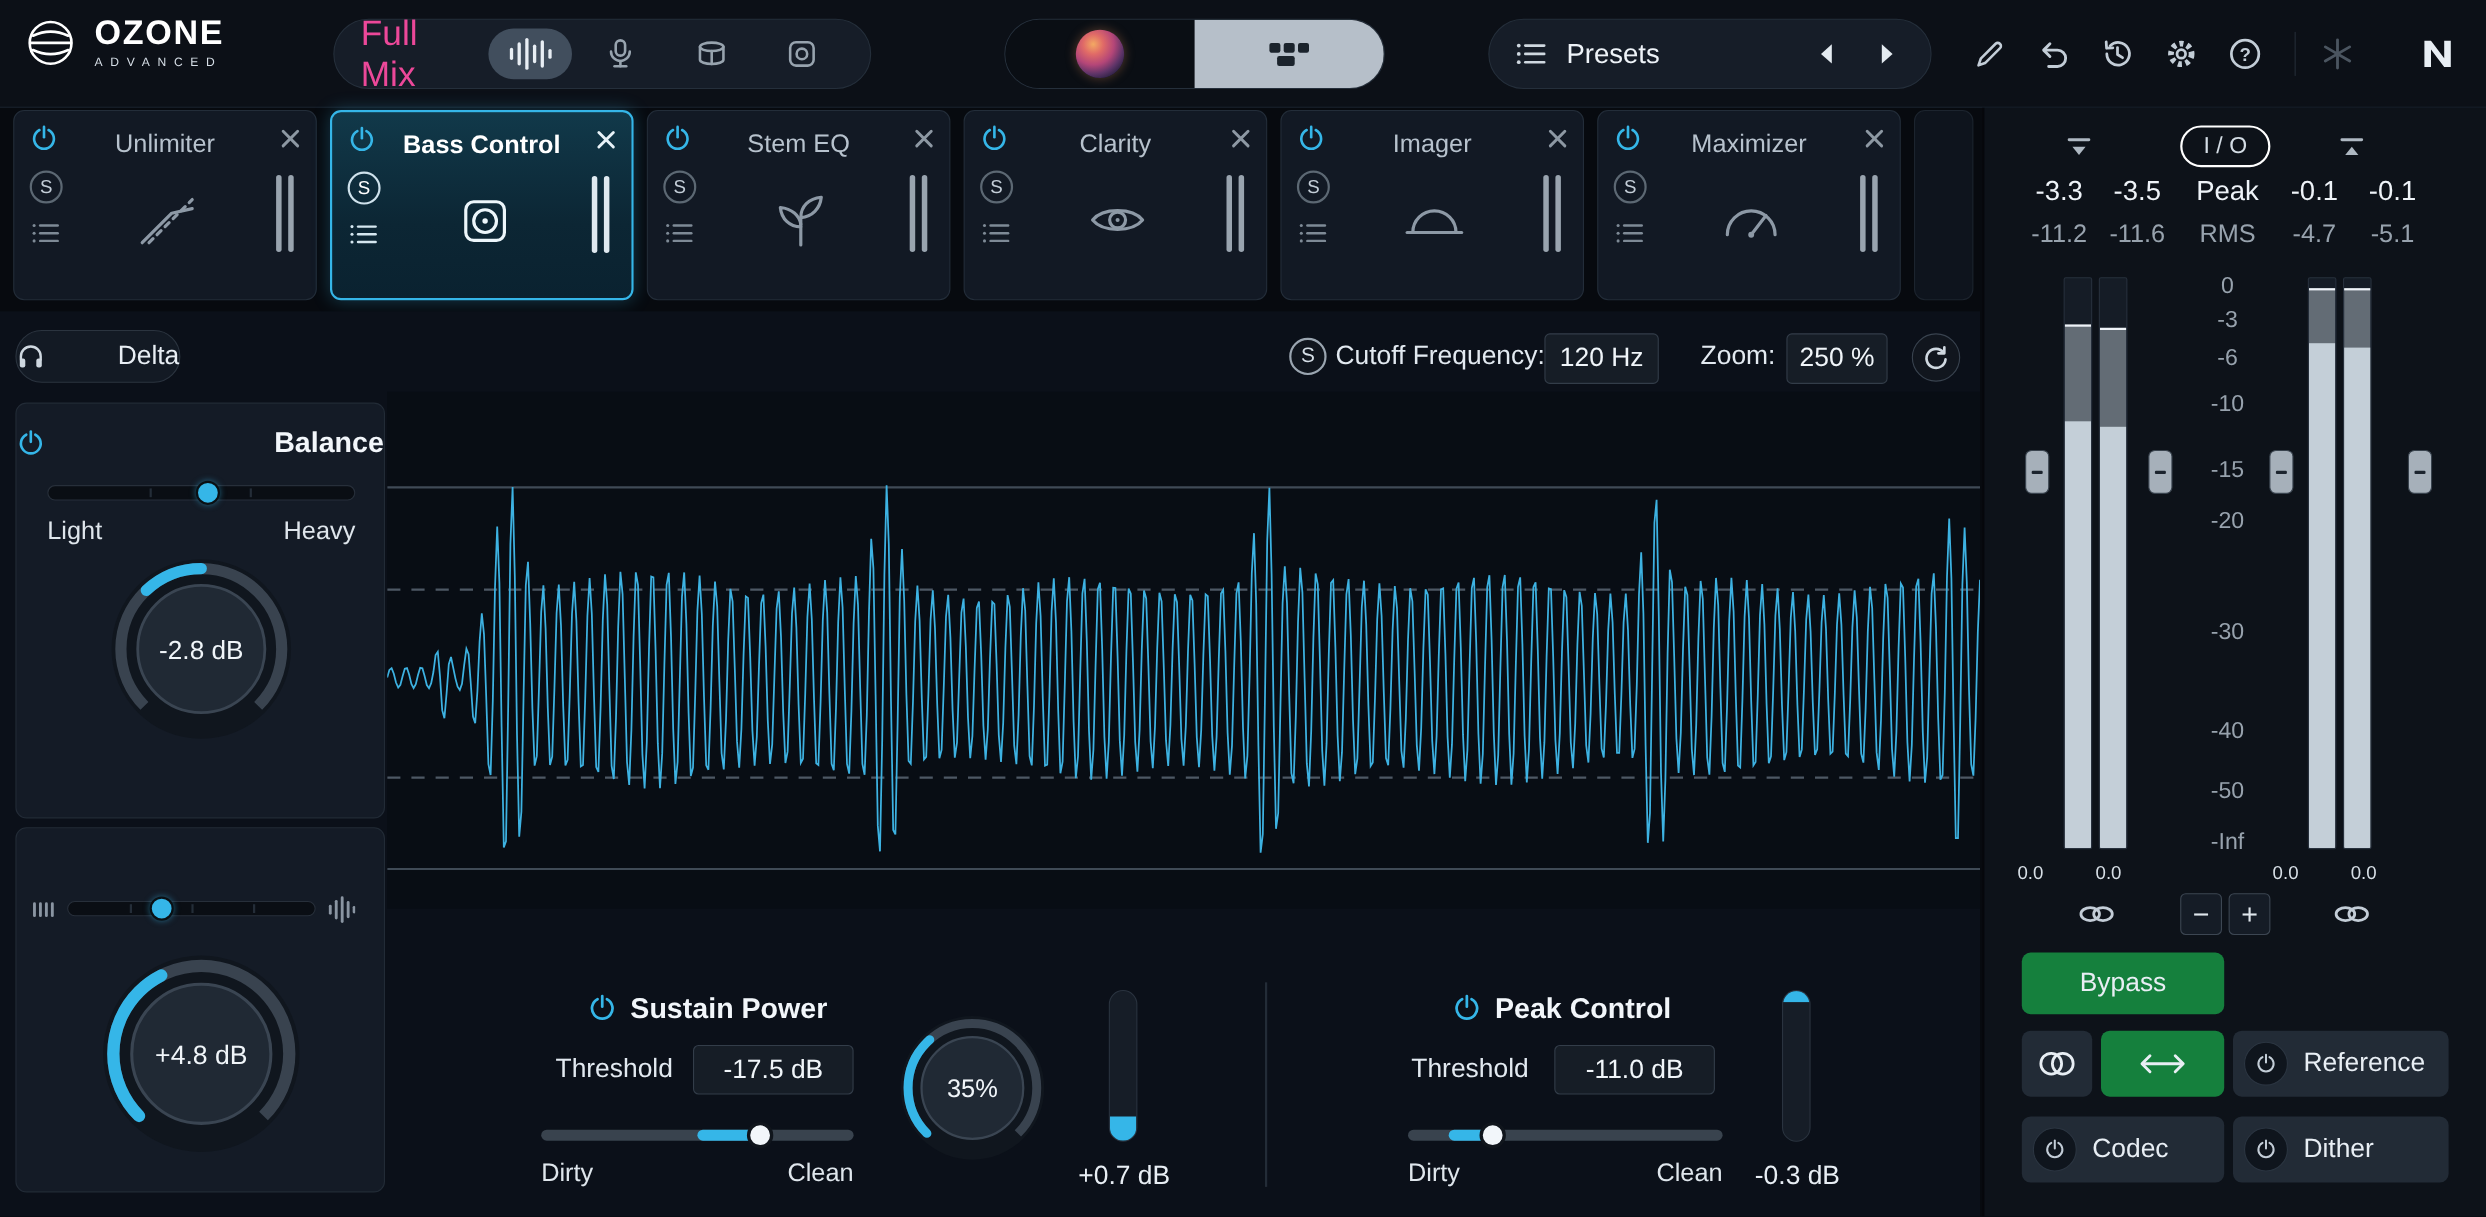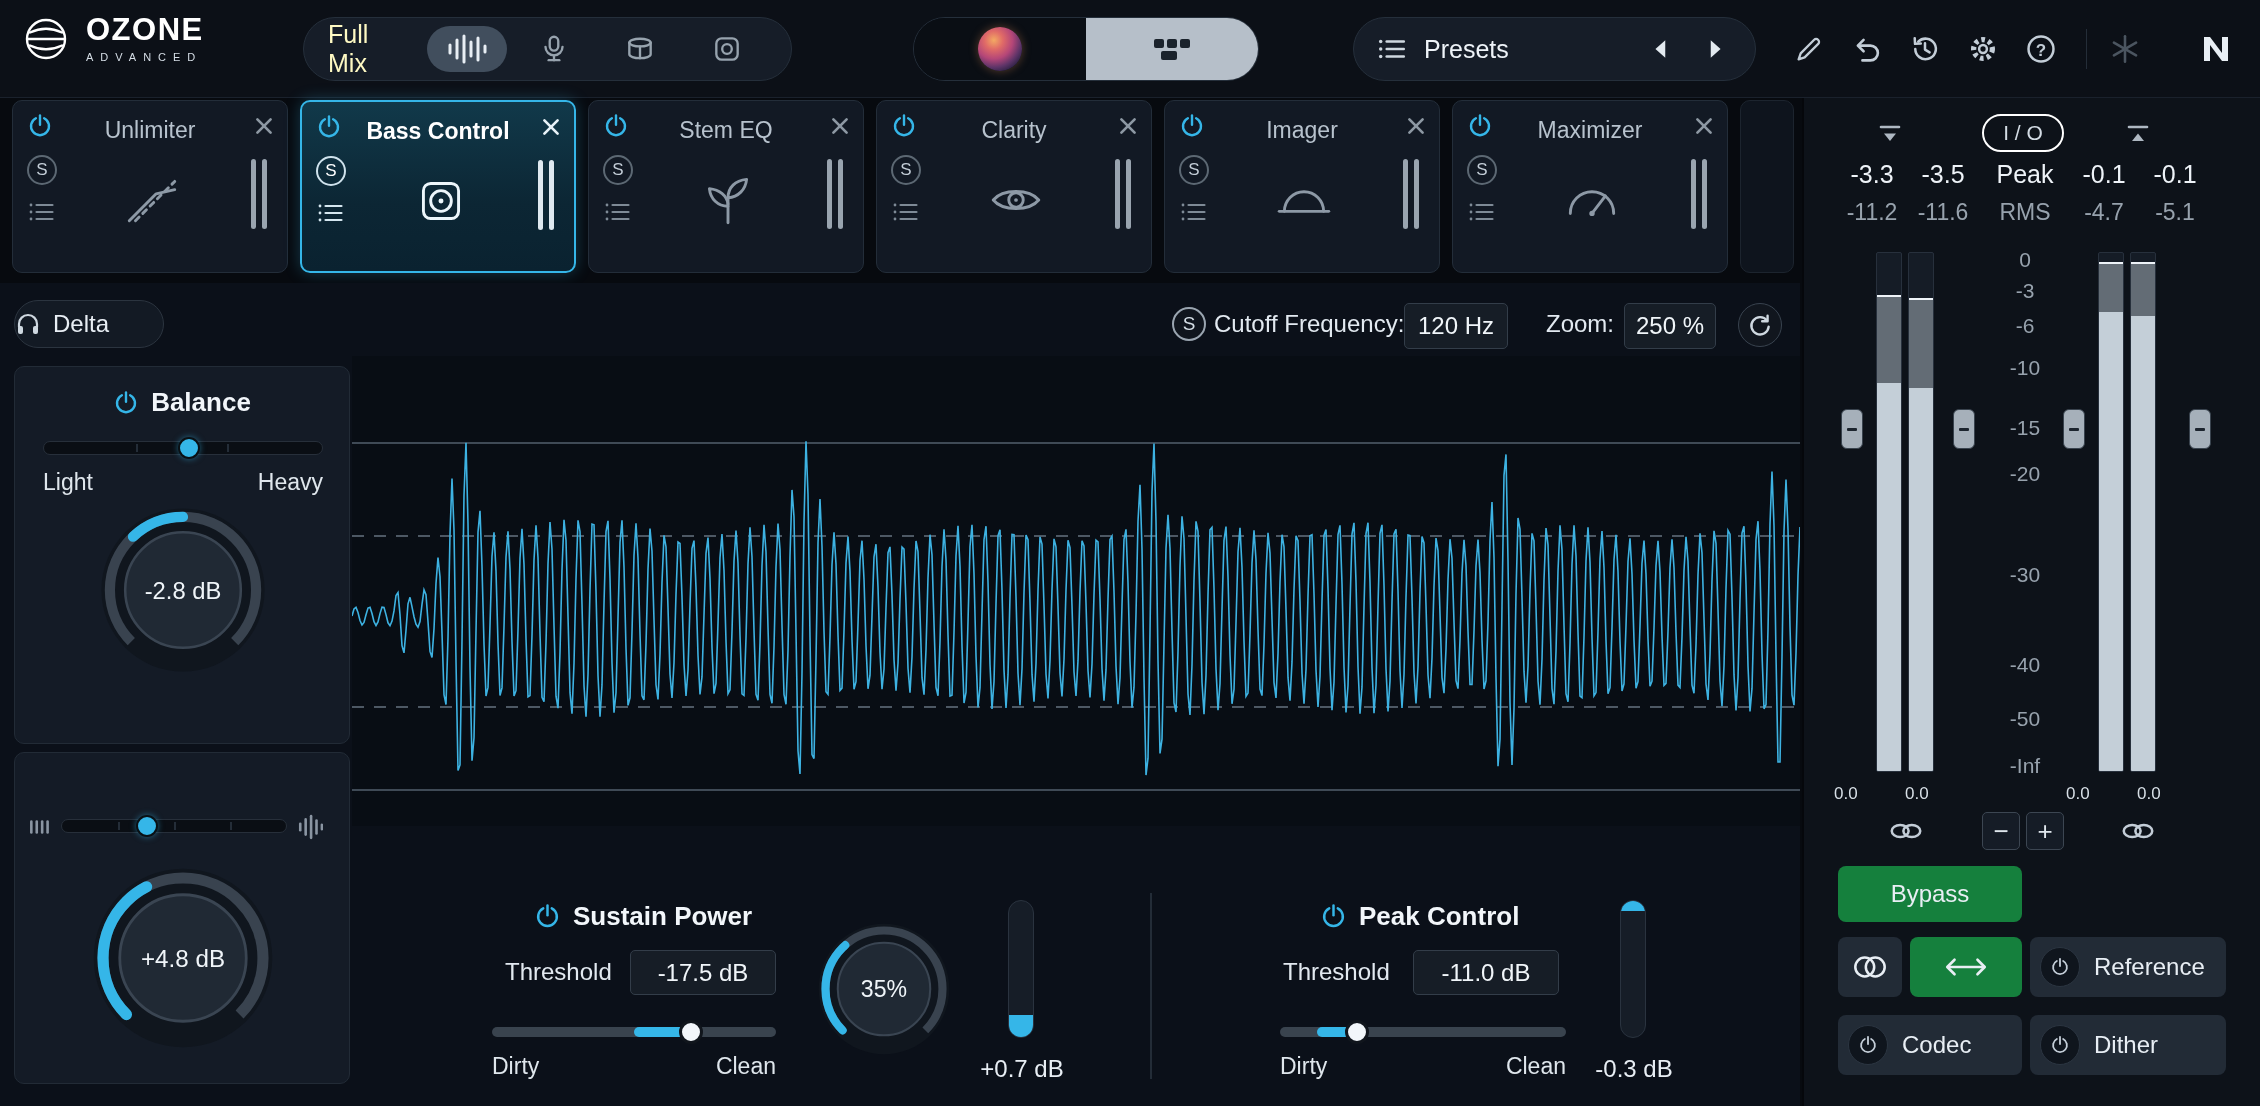--- a/index.html
+++ b/index.html
@@ -9,21 +9,21 @@
 .abs{position:absolute}
 .icon *{stroke:currentColor;fill:none;stroke-width:var(--sw,2.4);stroke-linecap:round;stroke-linejoin:round}
 .icon .f{fill:currentColor;stroke:none}
 
 .topbar{left:0;top:0;width:2260px;height:98px;background:#0c1017;border-bottom:1px solid #1a212c}
 .brand-block{left:22px;top:14px;display:flex;align-items:center;gap:16px}
 .brand-name{font-size:31px;font-weight:700;letter-spacing:1.5px;color:#fff;line-height:1}
 .brand-sub{font-size:11px;letter-spacing:7px;color:#d6dee6;margin-top:6px}
 .pill{background:#161d28;border:1px solid #252f3b;border-radius:32px;display:flex;align-items:center}
 .stem-pill{left:303px;top:17px;width:489px;height:64px;padding:0 24px}
-.stem-label{font-size:25px;color:#fef9c3;margin-right:10px}
+.stem-label{font-size:32px;color:#ec4899;margin-right:10px}
 .stem-slot{width:84px;height:46px;border-radius:23px;display:flex;align-items:center;justify-content:center;color:#97a3ae;margin-left:6px}
 .stem-slot.sel{background:#414e5d;color:#e8eef4}
 .view-toggle{left:913px;top:17px;width:346px;height:64px;border-radius:32px;overflow:hidden;display:flex;border:1px solid #252f3b}
 .view-half{width:173px;height:100%;display:flex;align-items:center;justify-content:center}
 .view-left{background:#0a0e14}
 .view-right{background:#b6bfc9;color:#1b232c}
 .sphere{width:44px;height:44px;border-radius:50%;background:radial-gradient(circle at 36% 30%,#f3a963 0%,#e06a67 22%,#b44678 45%,#5e3468 65%,#1c1c38 85%,#0c0e1c 100%);box-shadow:0 0 10px rgba(240,150,90,.35)}
 .presets-pill{left:1353px;top:17px;width:403px;height:64px;padding:0 24px;gap:18px}
 .presets-label{font-size:25px;color:#eef3f8;flex:1}
 .nav-arrow{width:34px;height:34px;display:flex;align-items:center;justify-content:center;color:#e3eaf0}
@@ -42,21 +42,21 @@
 .mod-menu{position:absolute;left:15px;top:100px;width:27px;height:22px;color:#7e8a96}
 .selected .mod-menu{color:#d5e7f0}
 .mod-icon{position:absolute;left:108px;top:68px;width:62px;height:62px;color:#8d99a6}
 .selected .mod-icon{color:#ecf6fb}
 .mod-meters{position:absolute;right:20px;top:58px;display:flex;gap:6px}
 .mod-meters i{display:block;width:5px;height:70px;background:#99a4af;border-radius:3px}
 .selected .mod-meters i{background:#dfe9f0}
 .empty-slot{left:1740px;top:100px;width:54px;height:173px;background:#0e141d;border:1px solid #1c242e;border-radius:10px}
 
 .main-panel{left:0;top:283px;width:1800px;height:823px;background:#0b1019}
-.delta-pill{left:14px;top:17px;width:150px;height:48px;border-radius:24px;background:#131a24;border:1px solid #2b343f;display:flex;align-items:center;justify-content:flex-start;gap:12px;font-size:24px;color:#e8eef4}
+.delta-pill{left:14px;top:17px;width:150px;height:48px;border-radius:24px;background:#131a24;border:1px solid #2b343f;display:flex;align-items:center;justify-content:space-between;gap:12px;font-size:24px;color:#e8eef4}
 .solo-badge{width:34px;height:34px;border:2px solid #9aa5b0;border-radius:50%;display:flex;align-items:center;justify-content:center;font-size:19px;color:#d5dee6;background:#10151d}
 .row-label{font-size:24px;color:#e2e9f0;line-height:46px;white-space:nowrap}
 .valbox{background:#161d26;border:1px solid #333d49;border-radius:5px;color:#f0f5f9;font-size:24px;display:flex;align-items:center;justify-content:center}
 .reset-circ{width:44px;height:44px;border-radius:50%;border:1px solid #39434f;background:#11161e;display:flex;align-items:center;justify-content:center;color:#cfd8e0}
 .side-card{left:14px;width:336px;background:#141b26;border:1px solid #222b36;border-radius:10px}
 .sect-head{display:flex;align-items:center;gap:12px;font-size:26px;font-weight:700;color:#f2f6fa;white-space:nowrap}
 .trk{position:absolute;background:#0a0e14;border:1px solid #272f3a;border-radius:8px;height:14px}
 .trk .tick{position:absolute;top:2px;bottom:2px;width:2px;background:#242d38}
 .dot{position:absolute;top:50%;transform:translate(-50%,-50%);width:22px;height:22px;border-radius:50%;background:var(--accent);border:2px solid #0a1014;box-shadow:0 0 6px rgba(53,182,232,.5)}
 .minmax{position:absolute;display:flex;justify-content:space-between;font-size:23px;color:#dfe6ec}
@@ -441,21 +441,21 @@
   <span class="abs row-label" style="left:1546px;top:18px">Zoom:</span>
   <div class="abs valbox" style="left:1624px;top:20px;width:92px;height:46px">250 %</div>
   <div class="abs reset-circ" style="left:1738px;top:20px">
     <svg class="icon" viewBox="0 0 24 24" width="26" height="26" style="--sw:2.2">
       <path d="M18.5,8 A8,8 0 1,0 20,13.5"></path>
         <path d="M19,3.5 v5 h-5"></path>
     </svg>
   </div>
 
   <div class="abs side-card" style="top:83px;height:378px">
-    <div class="abs sect-head" style="left:0;right:0;top:20px;justify-content:center">
+    <div class="abs sect-head" style="left:0;right:0;top:20px;justify-content:space-between">
       <svg class="icon" viewBox="0 0 24 24" width="26" height="26" style="--sw:2.2;color:var(--accent)">
           <path d="M8.2,4.8 A8.3,8.3 0 1,0 15.8,4.8"></path>
           <line x1="12" y1="2.2" x2="12" y2="10.8"></line>
         </svg>
       <span>Balance</span>
     </div>
     <div class="trk" style="left:28px;top:74px;width:280px">
       <div class="tick" style="left:33%"></div>
       <div class="tick" style="left:66%"></div>
       <div class="dot" style="left:52%"></div>

